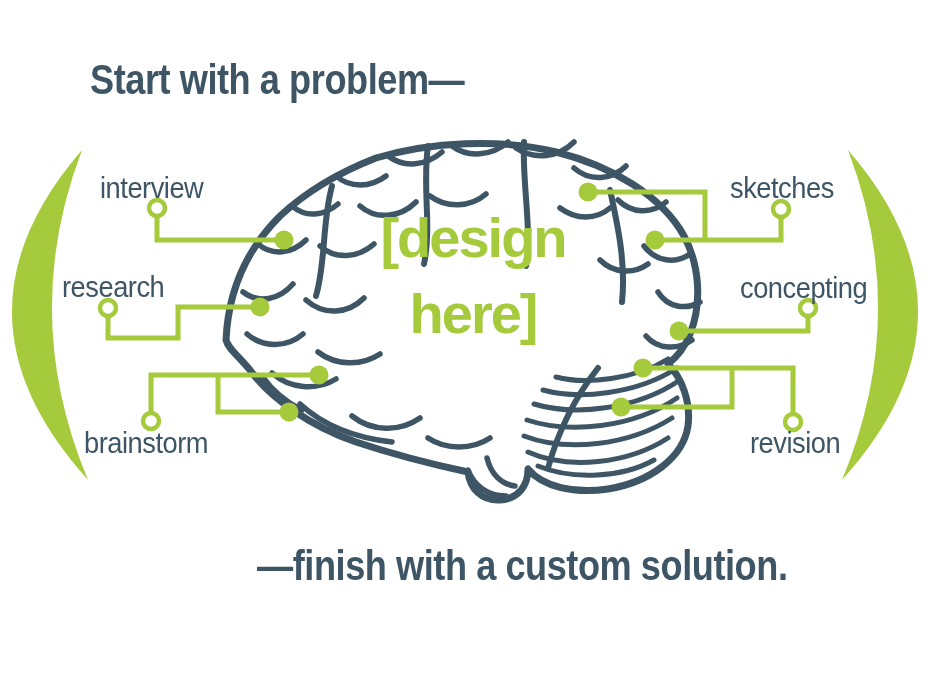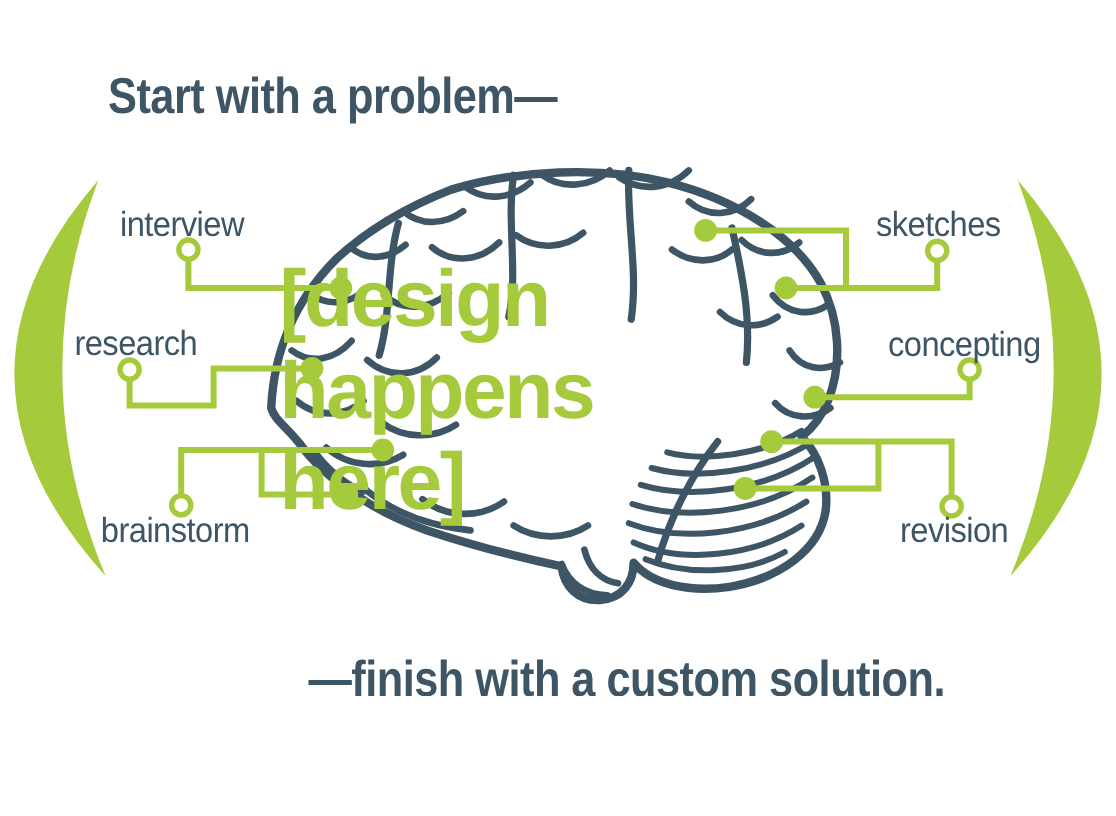--- a/index.html
+++ b/index.html
@@ -37,25 +37,25 @@
     white-space:nowrap;
   }
   .lbl-interview{left:100px;top:172px;}
   .lbl-research{left:62px;top:271px;}
   .lbl-brainstorm{left:84px;top:427px;}
   .lbl-sketches{left:730px;top:172px;}
   .lbl-concepting{left:740px;top:272px;}
   .lbl-revision{left:750px;top:427px;}
   .center-text{
     position:absolute;
-    left:233px;top:212px;width:480px;
-    text-align:left;
+    left:233px;top:200px;width:480px;
+    text-align:center;
     color:var(--green);
     font-weight:700;
-    font-size:67px;
+    font-size:56px;
     line-height:76px;
     letter-spacing:-2px;
   }
 </style>
 </head>
 <body>
 
 <div class="stage">
 
   <svg class="artwork" width="930" height="680" viewBox="0 0 930 680">
@@ -166,17 +166,16 @@
 
   <div class="label lbl-interview">interview</div>
   <div class="label lbl-research">research</div>
   <div class="label lbl-brainstorm">brainstorm</div>
   <div class="label lbl-sketches">sketches</div>
   <div class="label lbl-concepting">concepting</div>
   <div class="label lbl-revision">revision</div>
 
   <div class="center-text">
     <div>[design</div>
-    <div>happens</div>
     <div>here]</div>
   </div>
 
 </div>
 
 </body></html>

